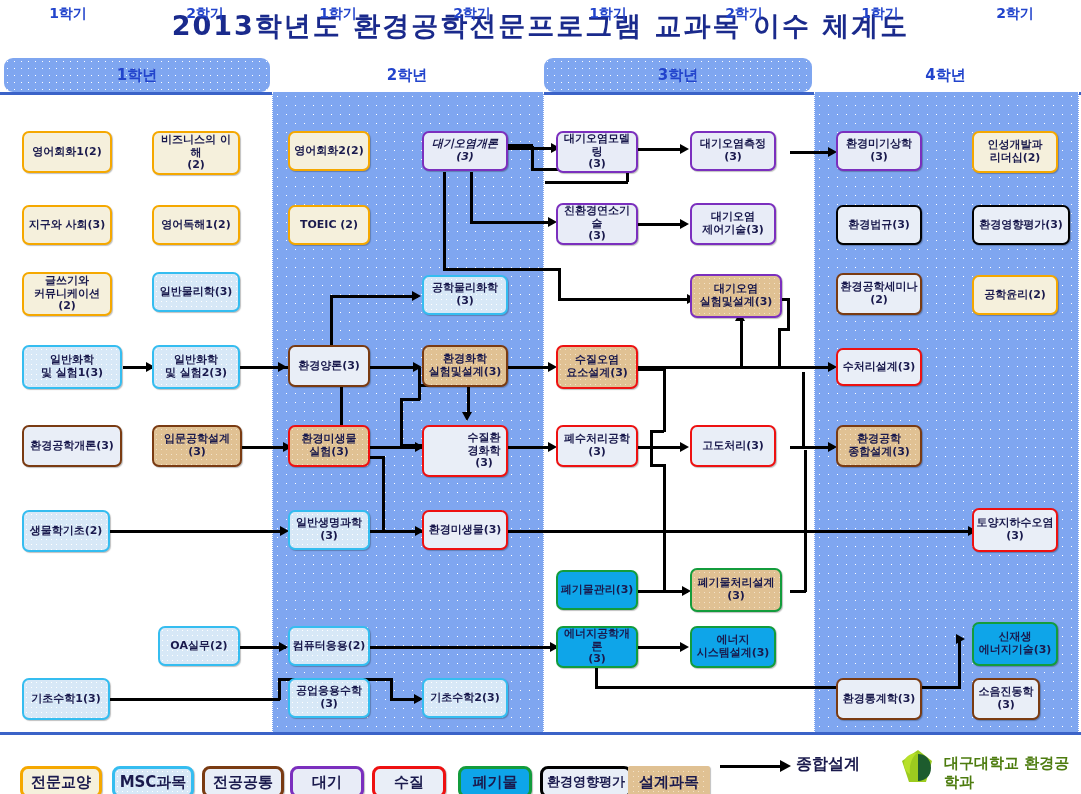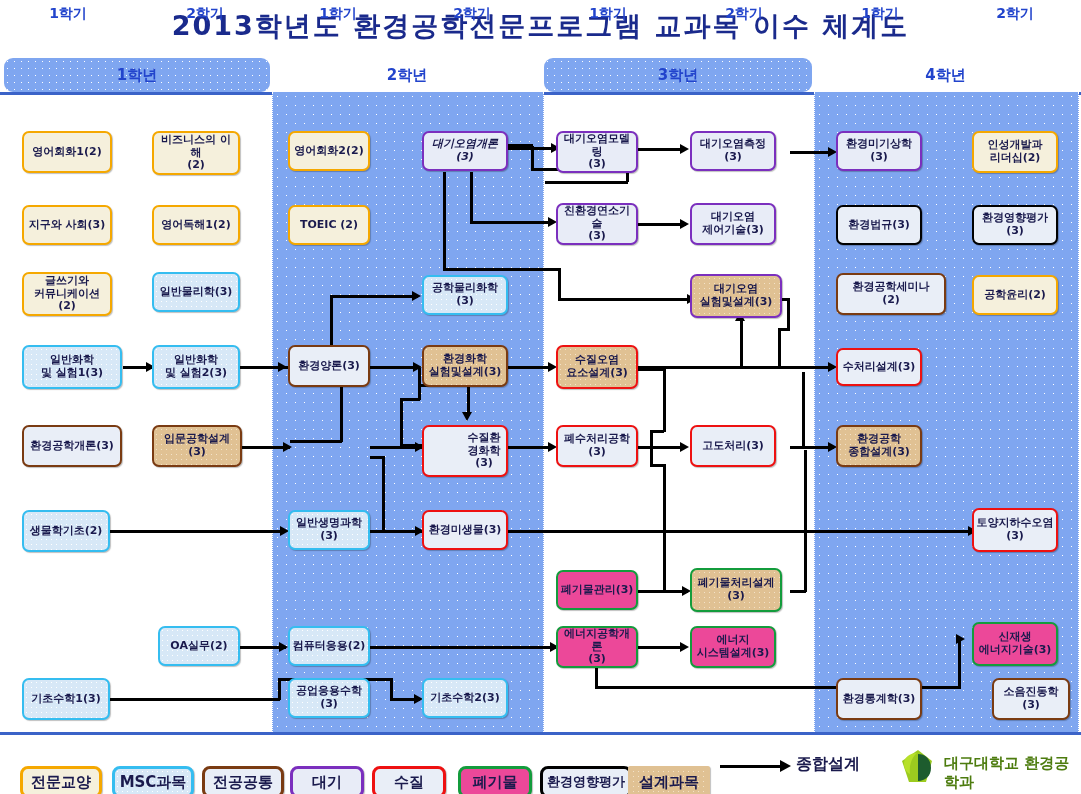--- a/index.html
+++ b/index.html
@@ -58,21 +58,21 @@
   .box span{display:block;width:100%;}
 
   
   .c-gyoyang{border-color:#f5a800;background:#f5f0dc;}                  
   .c-msc{border-color:#35bdf0;background:#d7e8f7;
          background-image:radial-gradient(circle,#ffffff 0.6px,transparent 0.7px);
          background-size:5px 5px;}                                        
   .c-common{border-color:#7a3b12;background:#e9eef7;}                    
   .c-air{border-color:#7b2fbe;background:#e8ecf7;}                       
   .c-water{border-color:#ee1111;background:#e9eef7;}                     
-  .c-waste{border-color:#139c3c;background:#ec4899;}                     
+  .c-waste{border-color:#139c3c;background:#0ea5e9;}                     
   .c-eia{border-color:#000000;background:#e9eef7;}                       
 
   
   .design{
     background:#e0c193;
     background-image:radial-gradient(circle,#f3e2c8 0.8px,transparent 0.9px);
     background-size:5px 5px;
   }
 
   
@@ -336,20 +336,23 @@
 
   <div class="box c-gyoyang" style="left:288px;top:131px;width:82px;height:40px;">
     <span>영어회화2(2)</span>
     </div>
   <div class="box c-gyoyang" style="left:288px;top:205px;width:82px;height:40px;">
     <span>TOEIC (2)</span>
     </div>
   <div class="box c-common" style="left:288px;top:345px;width:82px;height:42px;">
     <span>환경양론(3)</span>
     </div>
+  <div class="box c-water design" style="left:288px;top:425px;width:82px;height:42px;">
+    <span>환경미생물<br>실험(3)</span>
+    </div>
   <div class="box c-msc" style="left:288px;top:510px;width:82px;height:40px;">
     <span>일반생명과학(3)</span>
     </div>
   <div class="box c-msc" style="left:288px;top:626px;width:82px;height:40px;">
     <span>컴퓨터응용(2)</span>
     </div>
   <div class="box c-msc" style="left:288px;top:678px;width:82px;height:40px;">
     <span>공업응용수학(3)</span>
     </div>
 
@@ -409,49 +412,49 @@
   <div class="box c-waste" style="left:690px;top:626px;width:86px;height:42px;">
     <span>에너지<br>시스템설계(3)</span>
     </div>
 
   <div class="box c-air" style="left:836px;top:131px;width:86px;height:40px;">
     <span>환경미기상학(3)</span>
     </div>
   <div class="box c-eia" style="left:836px;top:205px;width:86px;height:40px;">
     <span>환경법규(3)</span>
     </div>
-  <div class="box c-common" style="left:836px;top:273px;width:110px;height:42px;">
+  <div class="box c-common" style="left:836px;top:273px;width:86px;height:42px;">
     <span>환경공학세미나<br>(2)</span>
     </div>
   <div class="box c-water" style="left:836px;top:348px;width:86px;height:38px;">
     <span>수처리설계(3)</span>
     </div>
   <div class="box c-common design" style="left:836px;top:425px;width:86px;height:42px;">
     <span>환경공학<br>종합설계(3)</span>
     </div>
   <div class="box c-common" style="left:836px;top:678px;width:86px;height:42px;">
     <span>환경통계학(3)</span>
     </div>
 
   <div class="box c-gyoyang" style="left:972px;top:131px;width:86px;height:42px;">
     <span>인성개발과<br>리더십(2)</span>
     </div>
-  <div class="box c-eia" style="left:972px;top:205px;width:86px;height:40px;">
+  <div class="box c-eia" style="left:972px;top:205px;width:98px;height:40px;">
     <span>환경영향평가(3)</span>
     </div>
   <div class="box c-gyoyang" style="left:972px;top:275px;width:86px;height:40px;">
     <span>공학윤리(2)</span>
     </div>
   <div class="box c-water" style="left:972px;top:508px;width:86px;height:44px;">
     <span>토양지하수오염<br>(3)</span>
     </div>
   <div class="box c-waste" style="left:972px;top:622px;width:86px;height:44px;">
     <span>신재생<br>에너지기술(3)</span>
     </div>
-  <div class="box c-common" style="left:992px;top:678px;width:78px;height:42px;">
+  <div class="box c-common" style="left:972px;top:678px;width:68px;height:42px;">
     <span>소음진동학(3)</span>
     </div>
 
   <div class="hrule" style="top:732px;"></div>
 
   <div class="legend">
     <div class="lgbox c-gyoyang" style="left:20px;width:82px;">
       <span>전문교양</span>
       </div>
     <div class="lgbox c-msc" style="left:112px;width:82px;">

